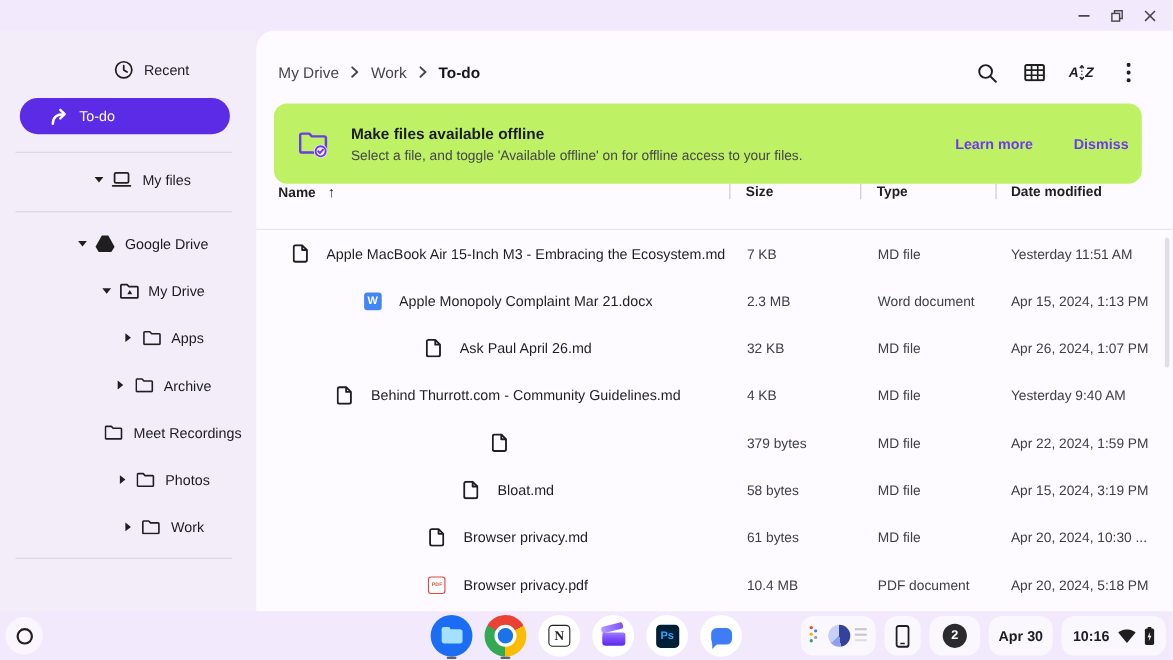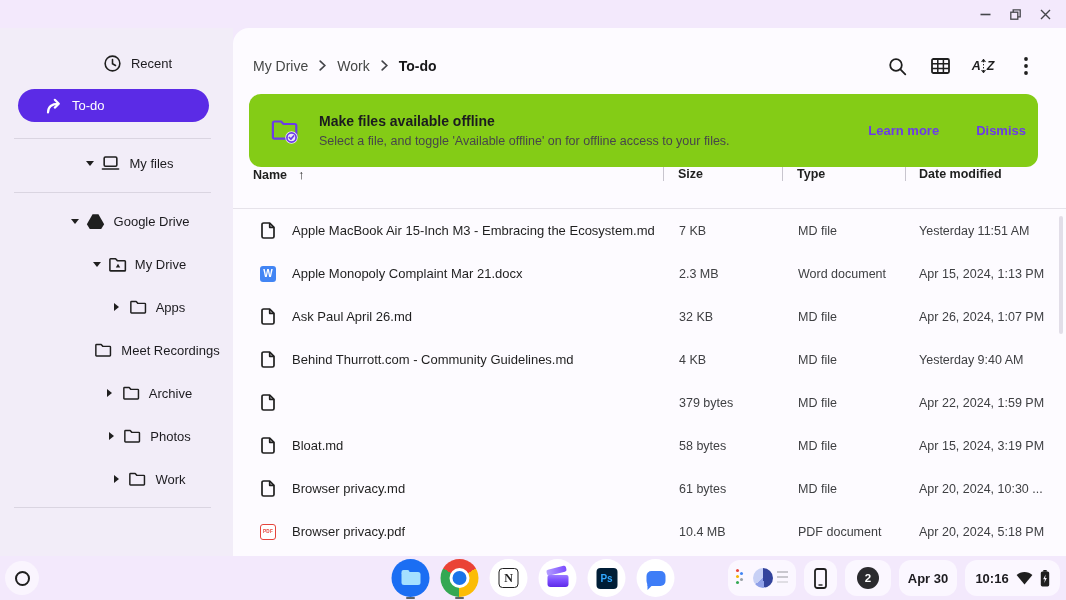--- a/index.html
+++ b/index.html
@@ -52,38 +52,38 @@
   .crumbs { display:flex; align-items:center; gap:11px; font-size:14px; font-weight:500; color:#454746; }
   .crumb.current { color:#161618; font-weight:700; }
   .toolbar { display:flex; align-items:center; gap:19px; padding-right:8px; }
   .tb-btn { width:24px; height:24px; display:flex; align-items:center; justify-content:center; }
   .sort-az { display:flex; align-items:center; font-size:12.5px; font-weight:700; color:#1F1F1F; }
   .az-a::before { content:'A'; }
   .az-z::before { content:'Z'; }
   .az-arr { margin:0 0.5px; }
 
   
-  .banner { margin:4px 28px 0 16px; height:73px; background:#84cc16; border-radius:12px; display:flex; align-items:center; }
+  .banner { margin:4px 28px 0 16px; height:73px; background:#bef264; border-radius:12px; display:flex; align-items:center; }
   .banner-icon { margin:0 20px 0 22px; flex:none; display:flex; }
   .banner-text { flex:1; min-width:0; }
   .banner-title { font-size:14px; font-weight:700; color:#1B1B1F; margin-bottom:5px; }
   .banner-sub { font-size:12.5px; color:#47464A; }
   .banner-actions { display:flex; gap:37px; margin-right:12px; flex:none; }
   .banner-link { color:#6C3BE8; font-size:13px; font-weight:700; }
 
   
   .list-header { display:flex; align-items:flex-start; height:42px; border-bottom:1px solid #E6E3EA; padding-left:20px; font-size:12.5px; font-weight:700; color:#1F1F1F; }
   .lh-name { width:410px; display:flex; align-items:center; gap:11px; }
   .sort-arrow { font-size:13px; font-weight:700; }
   .vsep { width:1px; height:14px; background:#C8C5CE; flex:none; }
   .lh-size { width:118px; padding-left:14px; }
   .lh-type { width:122px; padding-left:14px; }
   .lh-date { flex:1; padding-left:13px; }
   .file-row { display:flex; align-items:center; height:43px; padding-left:20px; width:100%; }
-  .fr-name { width:411px; display:flex; align-items:center; min-width:0; }
+  .fr-name { width:411px; display:flex; align-items:center; min-width:0;justify-content:center; }
   .fr-icon { width:18px; margin-left:6px; margin-right:15px; display:flex; justify-content:center; align-items:center; flex:none; }
   .fr-label { font-size:13px; color:#1F1F1F; white-space:nowrap; overflow:hidden; text-overflow:ellipsis; }
   .fr-size { width:119px; padding-left:15px; font-size:12.5px; color:#3F4043; flex:none; }
   .fr-type { width:123px; padding-left:15px; font-size:12.5px; color:#3F4043; flex:none; }
   .fr-date { flex:1; padding-left:13px; font-size:12.5px; color:#3F4043; white-space:nowrap; }
 
   .icon-word { width:16px; height:16px; border-radius:3px; background:#4285F4; color:#fff; display:flex; align-items:center; justify-content:center; font-size:10px; font-weight:700; }
   .icon-word::after { content:'W'; }
   .icon-pdf { width:16px; height:16px; border-radius:3px; background:#fff; border:1.6px solid #E5443C; color:#E5443C; display:flex; align-items:center; justify-content:center; font-size:4.6px; font-weight:700; letter-spacing:0.2px; }
   .icon-pdf::after { content:'PDF'; }
@@ -223,39 +223,39 @@
             <span class="caret-right"></span>
           </span>
         <span class="nav-icon">
           <svg width="17" height="14" viewBox="0 0 22 18">
               <path d="M2 16.8 q-0.9 0-0.9-0.9 V2.9 q0-0.9 0.9-0.9 h6 l2.2 2.3 h8.9 q0.9 0 0.9 0.9 v10.7 q0 0.9-0.9 0.9 Z" fill="none" stroke="#1F1F1F" stroke-width="1.9" stroke-linejoin="round"></path>
             </svg>
         </span>
         <span class="nav-label">Apps</span>
       </button>
 
+      <button class="nav-item i-l3">
+        <span class="caret-box">
+            <span class="caret-right"></span>
+          </span>
+        <span class="nav-icon">
+          <svg width="17" height="14" viewBox="0 0 22 18">
+              <path d="M2 16.8 q-0.9 0-0.9-0.9 V2.9 q0-0.9 0.9-0.9 h6 l2.2 2.3 h8.9 q0.9 0 0.9 0.9 v10.7 q0 0.9-0.9 0.9 Z" fill="none" stroke="#1F1F1F" stroke-width="1.9" stroke-linejoin="round"></path>
+            </svg>
+        </span>
+        <span class="nav-label">Archive</span>
+      </button>
+
       <button class="nav-item i-meet">
         <span class="nav-icon" style="margin-left:0;">
           <svg width="17" height="14" viewBox="0 0 22 18">
               <path d="M2 16.8 q-0.9 0-0.9-0.9 V2.9 q0-0.9 0.9-0.9 h6 l2.2 2.3 h8.9 q0.9 0 0.9 0.9 v10.7 q0 0.9-0.9 0.9 Z" fill="none" stroke="#1F1F1F" stroke-width="1.9" stroke-linejoin="round"></path>
             </svg>
         </span>
         <span class="nav-label">Meet Recordings</span>
-      </button>
-
-      <button class="nav-item i-l3">
-        <span class="caret-box">
-            <span class="caret-right"></span>
-          </span>
-        <span class="nav-icon">
-          <svg width="17" height="14" viewBox="0 0 22 18">
-              <path d="M2 16.8 q-0.9 0-0.9-0.9 V2.9 q0-0.9 0.9-0.9 h6 l2.2 2.3 h8.9 q0.9 0 0.9 0.9 v10.7 q0 0.9-0.9 0.9 Z" fill="none" stroke="#1F1F1F" stroke-width="1.9" stroke-linejoin="round"></path>
-            </svg>
-        </span>
-        <span class="nav-label">Archive</span>
       </button>
 
       <button class="nav-item i-l3">
         <span class="caret-box">
             <span class="caret-right"></span>
           </span>
         <span class="nav-icon">
           <svg width="17" height="14" viewBox="0 0 22 18">
               <path d="M2 16.8 q-0.9 0-0.9-0.9 V2.9 q0-0.9 0.9-0.9 h6 l2.2 2.3 h8.9 q0.9 0 0.9 0.9 v10.7 q0 0.9-0.9 0.9 Z" fill="none" stroke="#1F1F1F" stroke-width="1.9" stroke-linejoin="round"></path>
             </svg>

